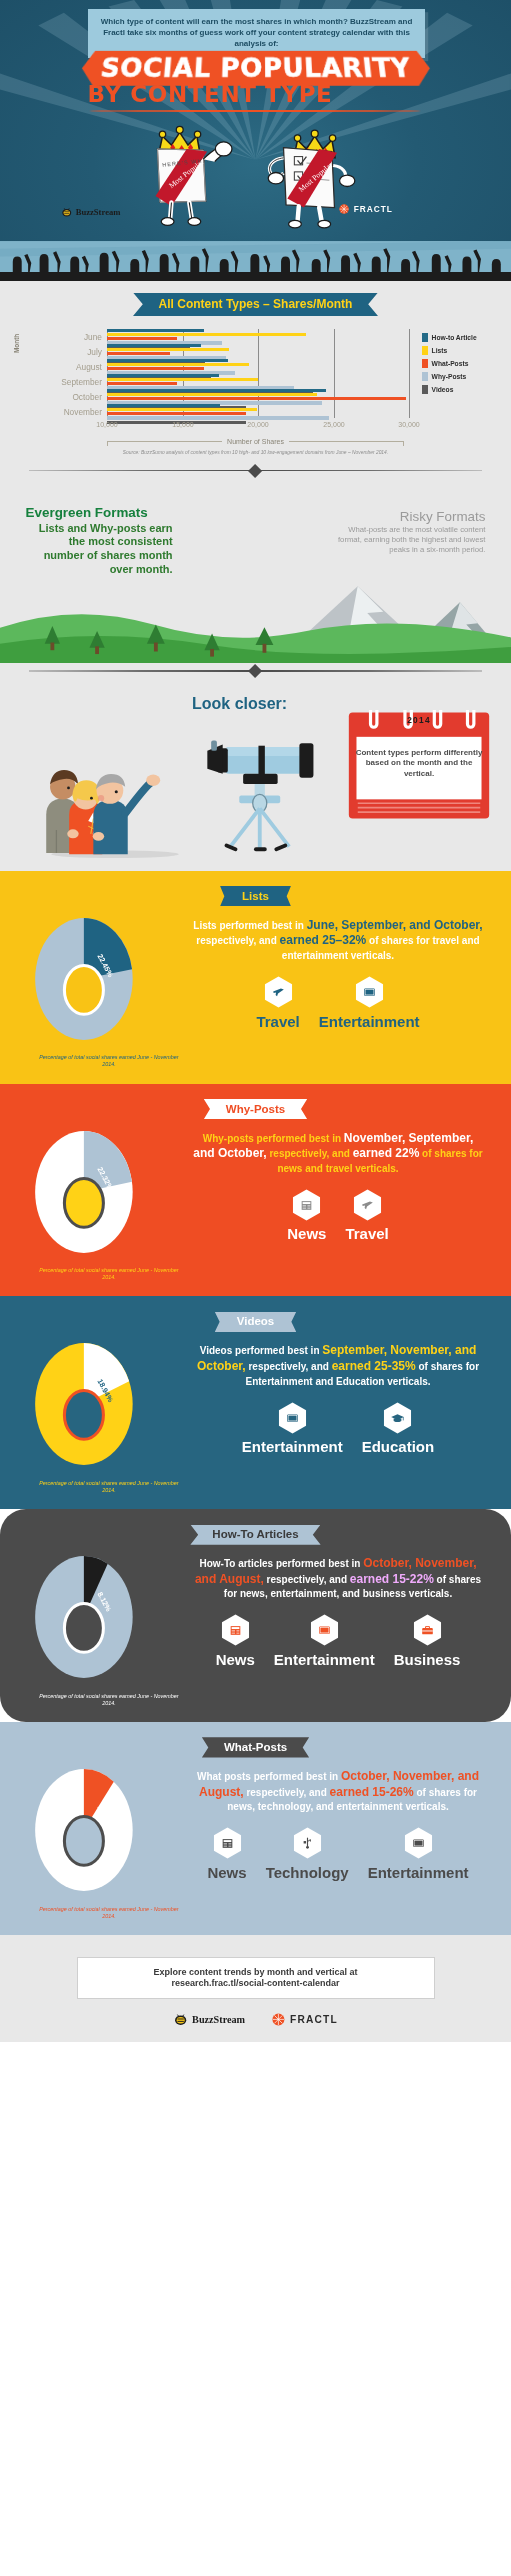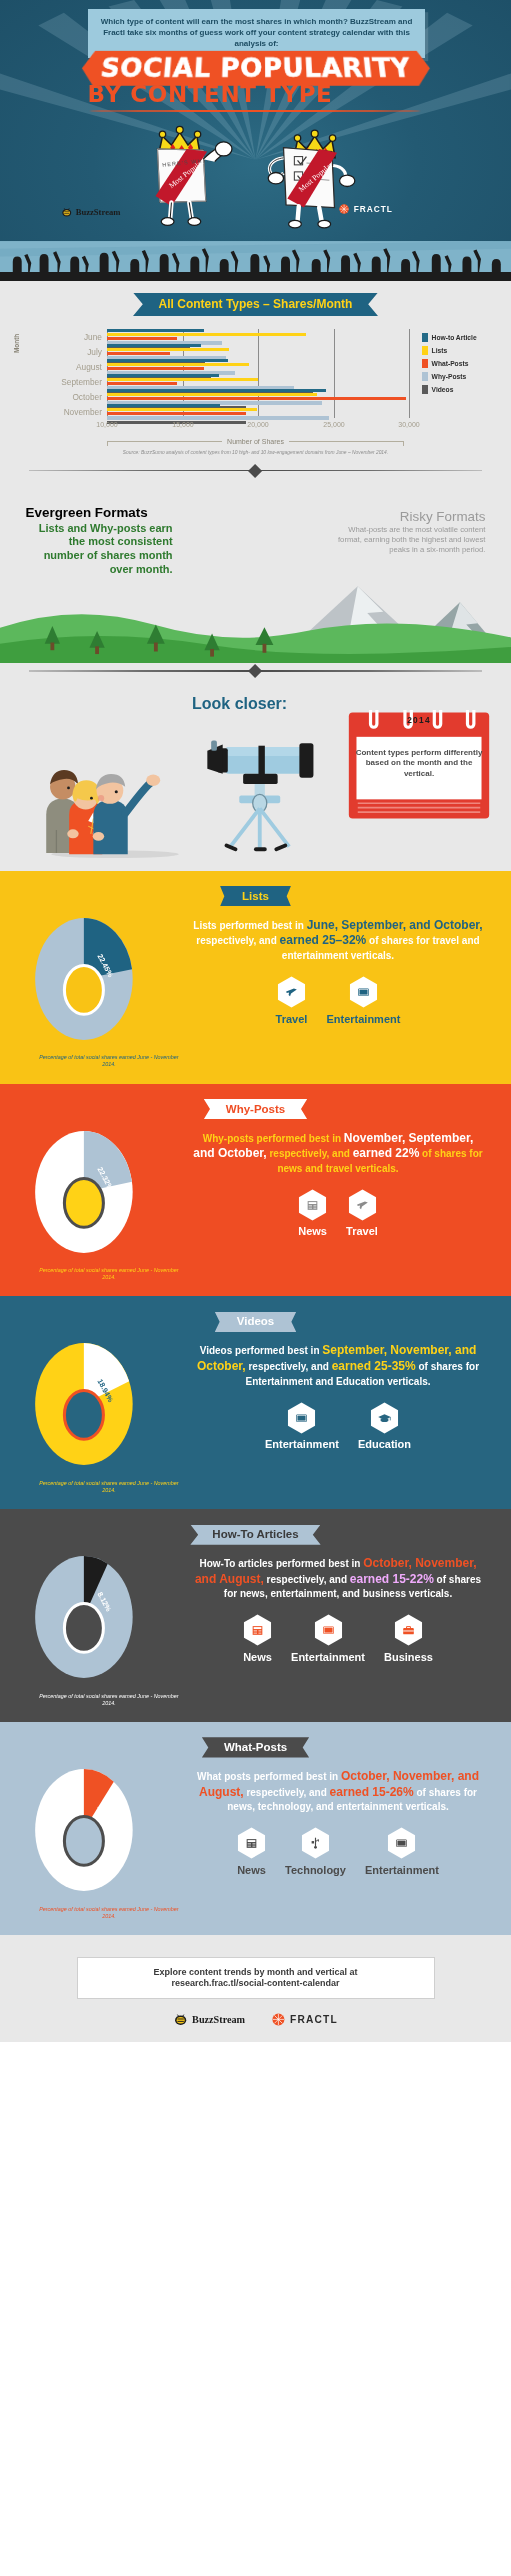--- a/index.html
+++ b/index.html
@@ -119,21 +119,21 @@
     background: linear-gradient(to right, #bdbdbd, #6d6d6d 25%, #4a4a4a 50%, #6d6d6d 75%, #bdbdbd); }
   .divider .dia { position: absolute; left: 50%; top: 2.6px; width: 10.2px; height: 10.2px;
     margin-left: -5.1px; background: #4a4a4a; transform: rotate(45deg); }
 
   
   .land-sec { position: relative; width: 511px; background: #e8e8e8; padding-top: 3.8px; }
   .evergreen {
     position: absolute; left: 25.6px; top: 27px; width: 147px; color: #2e7d32;
     font-family: "Liberation Sans Narrow", "Liberation Sans", sans-serif;
   }
-  .evergreen h3 { font-size: 13.4px; font-weight: 700; margin-bottom: 1.3px; color: #000000; }
+  .evergreen h3 { font-size: 13.4px; font-weight: 700; margin-bottom: 1.3px; color: #15803d; }
   .evergreen p { font-size: 11px; font-weight: 700; line-height: 1.24; color: #2e7a2e; text-align: right; }
   .risky {
     position: absolute; right: 25.6px; top: 2.6px; width: 153px; text-align: right; color: #9a9a9a;
     font-family: "Liberation Sans Narrow", "Liberation Sans", sans-serif;
     margin-top: 28px;
   }
   .risky h3 { font-size: 13.4px; font-weight: 400; margin-bottom: 1.3px; }
   .risky p { font-size: 7.7px; line-height: 1.26; }
 
   
@@ -170,21 +170,21 @@
   }
   .copy-col { flex: 1; padding-right: 27px; }
   .copy {
     font-size: 10px; line-height: 1.3; text-align: center; font-weight: 700;
     font-family: "Liberation Sans Narrow", "Liberation Sans", sans-serif;
   }
   .copy .hl { font-size: 12px; }
   .verticals { display: flex; justify-content: center; gap: 19px; margin-top: 14px; }
   .vert { text-align: center; }
   .vert-name {
-    margin-top: 2.6px; font-size: 11px; font-weight: 700;
+    margin-top: 2.6px; font-size: 15px; font-weight: 700;
     font-family: "Liberation Sans Narrow", "Liberation Sans", sans-serif;
   }
 
   
   .footer { position: relative; width: 511px; background: #e8e8e8; padding: 14px 0 16.6px; }
   .learn-ribbon-wrap { display: flex; justify-content: center; }
   .learn-ribbon {
     background: #3a3a3a; color: #ffffff; font-size: 9.6px; font-weight: 700;
     padding: 3.2px 16.6px 3.8px; white-space: nowrap;
     clip-path: polygon(0 0, 100% 0, 94% 50%, 100% 100%, 0 100%, 6% 50%);
@@ -664,21 +664,21 @@
                     <path d="M15 7 L28 13 L15 19 L2 13 Z" fill="#276580"></path>
                     <path d="M7 16 v5 q8 5 16 0 v-5" fill="#276580"></path>
                     <path d="M27 13 v7" stroke="#276580" stroke-width="1.5"></path>
                   </g>
                 </svg><div class="vert-name" style="color:#ffffff">Education</div></div>
             </div>
           </div>
         </div>
         <div style="height: 15.3px;"></div>
       </div>
-      <div class="panel" style="background: rgb(75, 75, 75);">
+      <div class="panel" style="background: rgb(75, 75, 75); border-radius: 26px;">
         <div class="panel-ribbon-wrap">
           <div class="panel-ribbon" style="background: rgb(174, 195, 212); color: rgb(58, 58, 58);">How-To Articles</div>
         </div>
         <div class="panel-body">
           <div class="donut-col"><svg viewBox="0 0 210 210" style="width:128px;height:128px;">
               <ellipse cx="95" cy="100" rx="80" ry="100" fill="#aec3d4"></ellipse>
               <path d="M 95 100 L 95 0 A 80 100 0 0 1 134.06776917474892 12.735053109541226 Z" fill="#1c1c1c"></path>
               <ellipse cx="95" cy="118" rx="32" ry="40" fill="#4b4b4b" stroke="#ffffff" stroke-width="5"></ellipse>
               <text x="117" y="62" fill="#ffffff" font-family="Liberation Sans Narrow, Liberation Sans, sans-serif" font-size="12" font-weight="700" transform="rotate(62 117 62)">8.12%</text>
             </svg><div class="donut-cap" style="color:#ffffff">Percentage of total social shares earned June - November 2014.</div></div>

